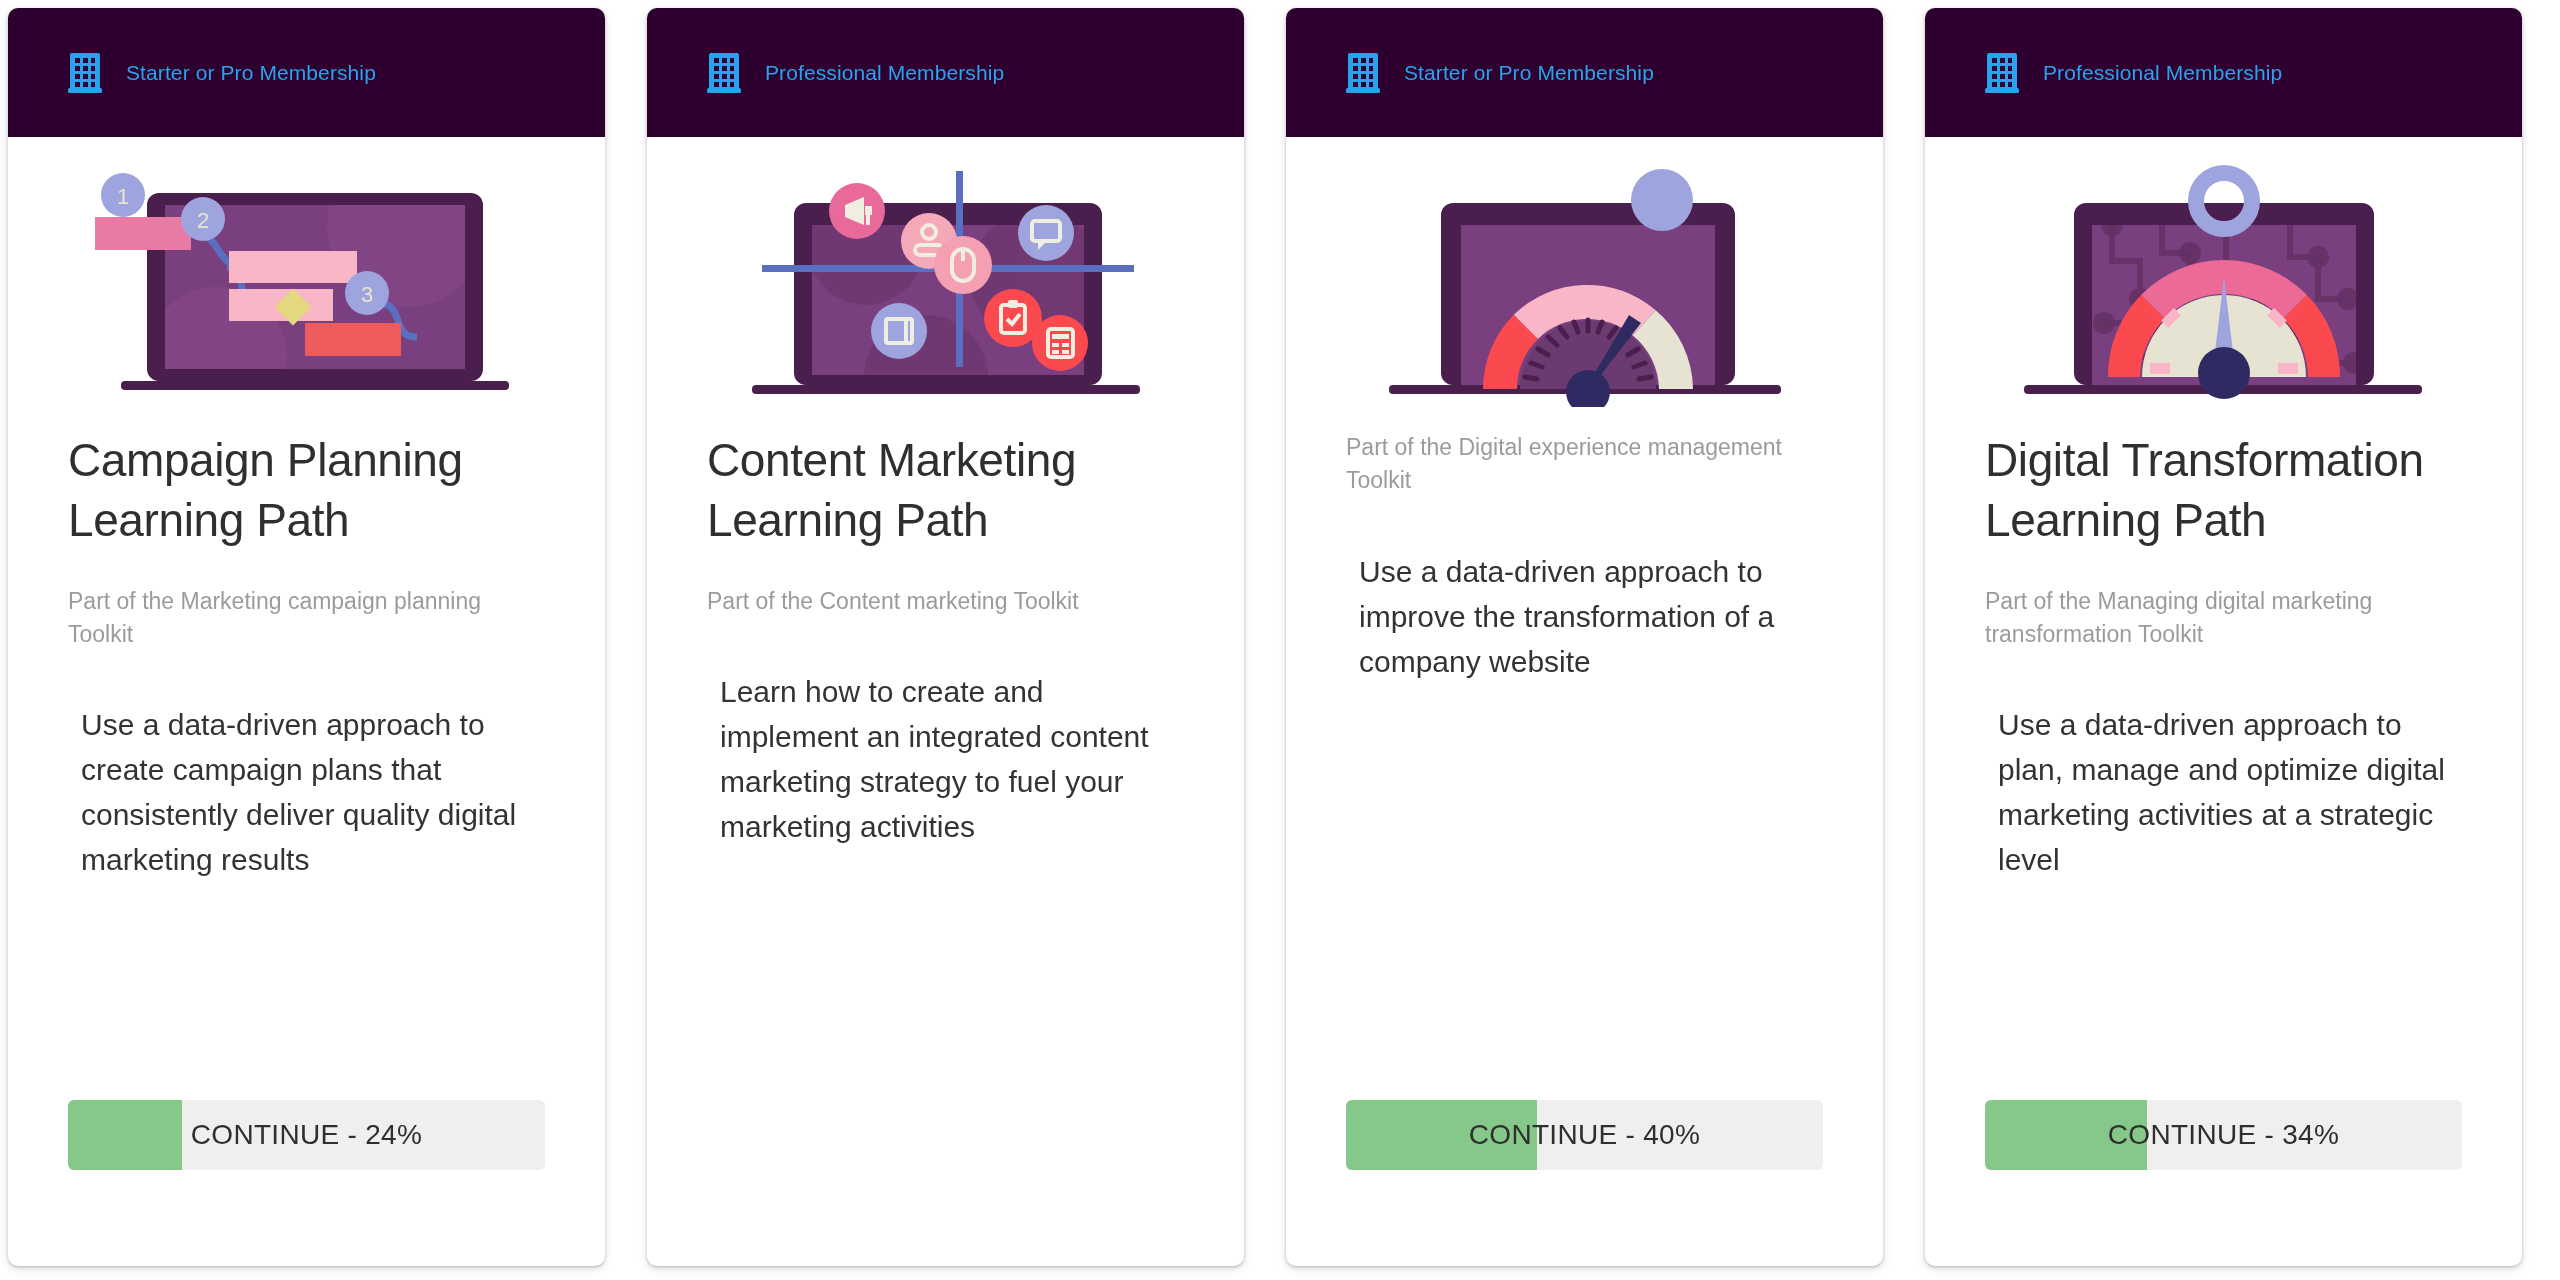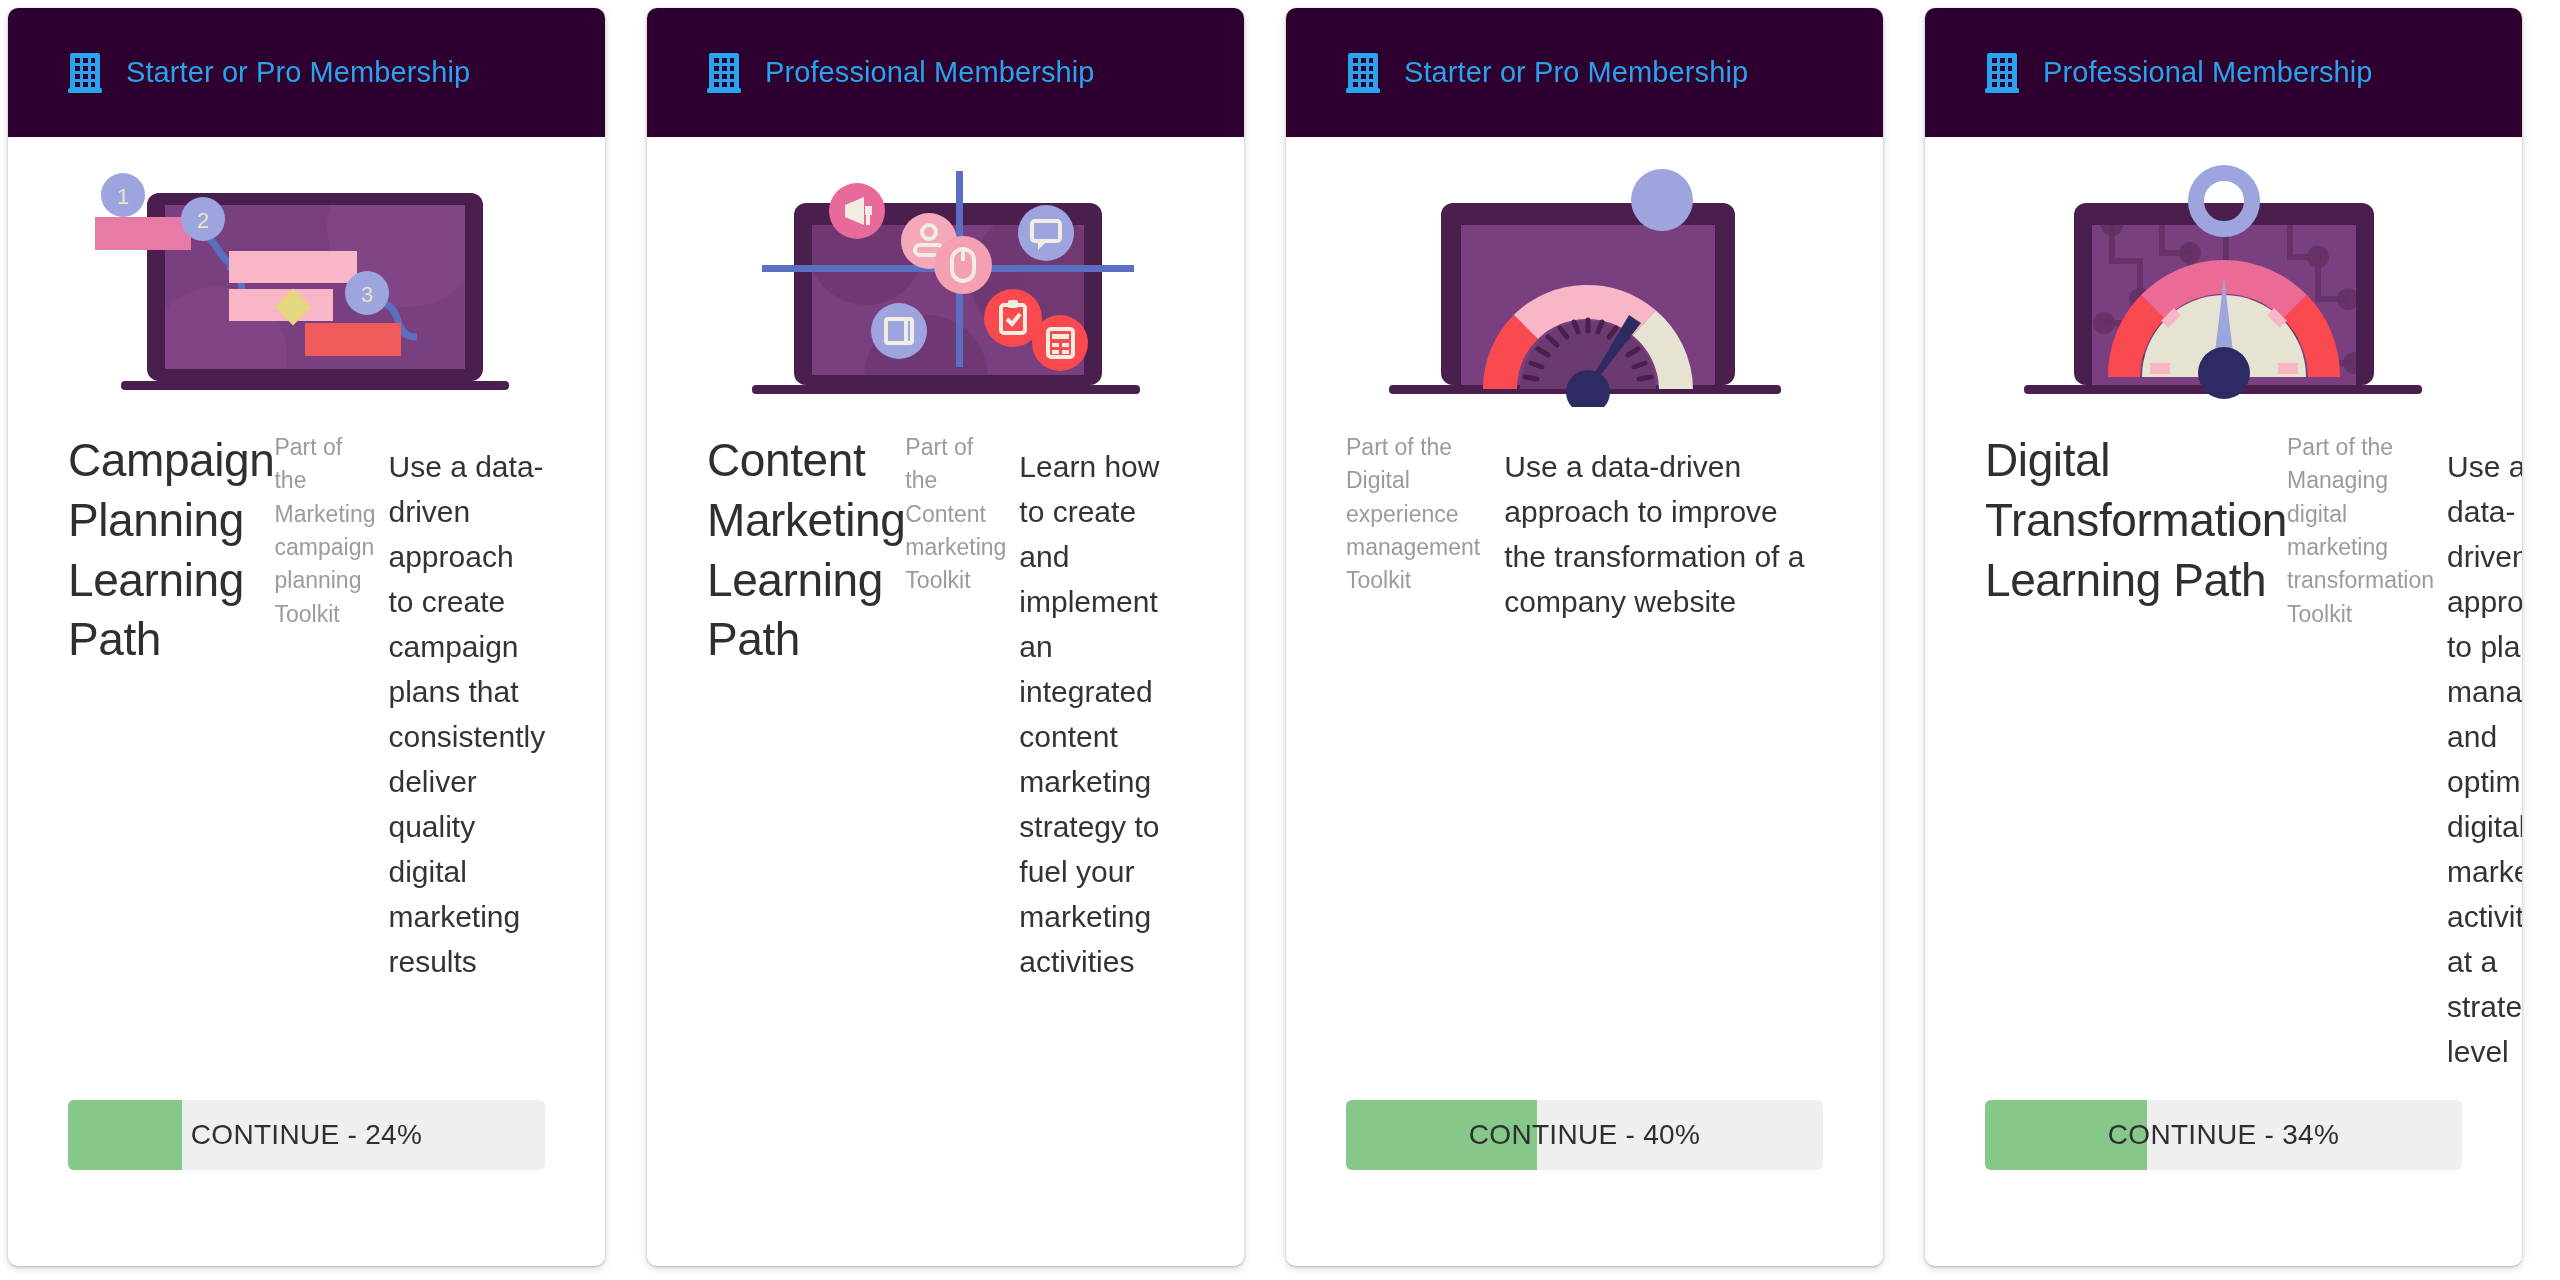--- a/index.html
+++ b/index.html
@@ -48,21 +48,21 @@
   }
   .building-icon {
     width: 34px;
     height: 40px;
     flex: 0 0 34px;
     margin-right: 24px;
     display: block;
   }
   .header-label {
     color: #29a3ec;
-    font-size: 29px;
+    font-size: 21px;
     font-family: "Liberation Sans", sans-serif;
     letter-spacing: 0.1px;
     white-space: nowrap;
   }
 
   
   .illus-wrap {
     height: 270px;
     flex: 0 0 270px;
     display: flex;
@@ -74,21 +74,21 @@
   .illus {
     display: block;
   }
 
   
   .card-body {
     flex: 1 1 auto;
     padding: 24px 60px 0 60px;
     box-sizing: border-box;
     display: flex;
-    flex-direction: row;
+    flex-direction: column;
   }
   .card-title {
     font-size: 46px;
     line-height: 1.3;
     color: #2f2f2f;
     font-family: "Liberation Sans", sans-serif;
     font-weight: 400;
     margin: 0 0 34px 0;
     letter-spacing: -0.4px;
   }

